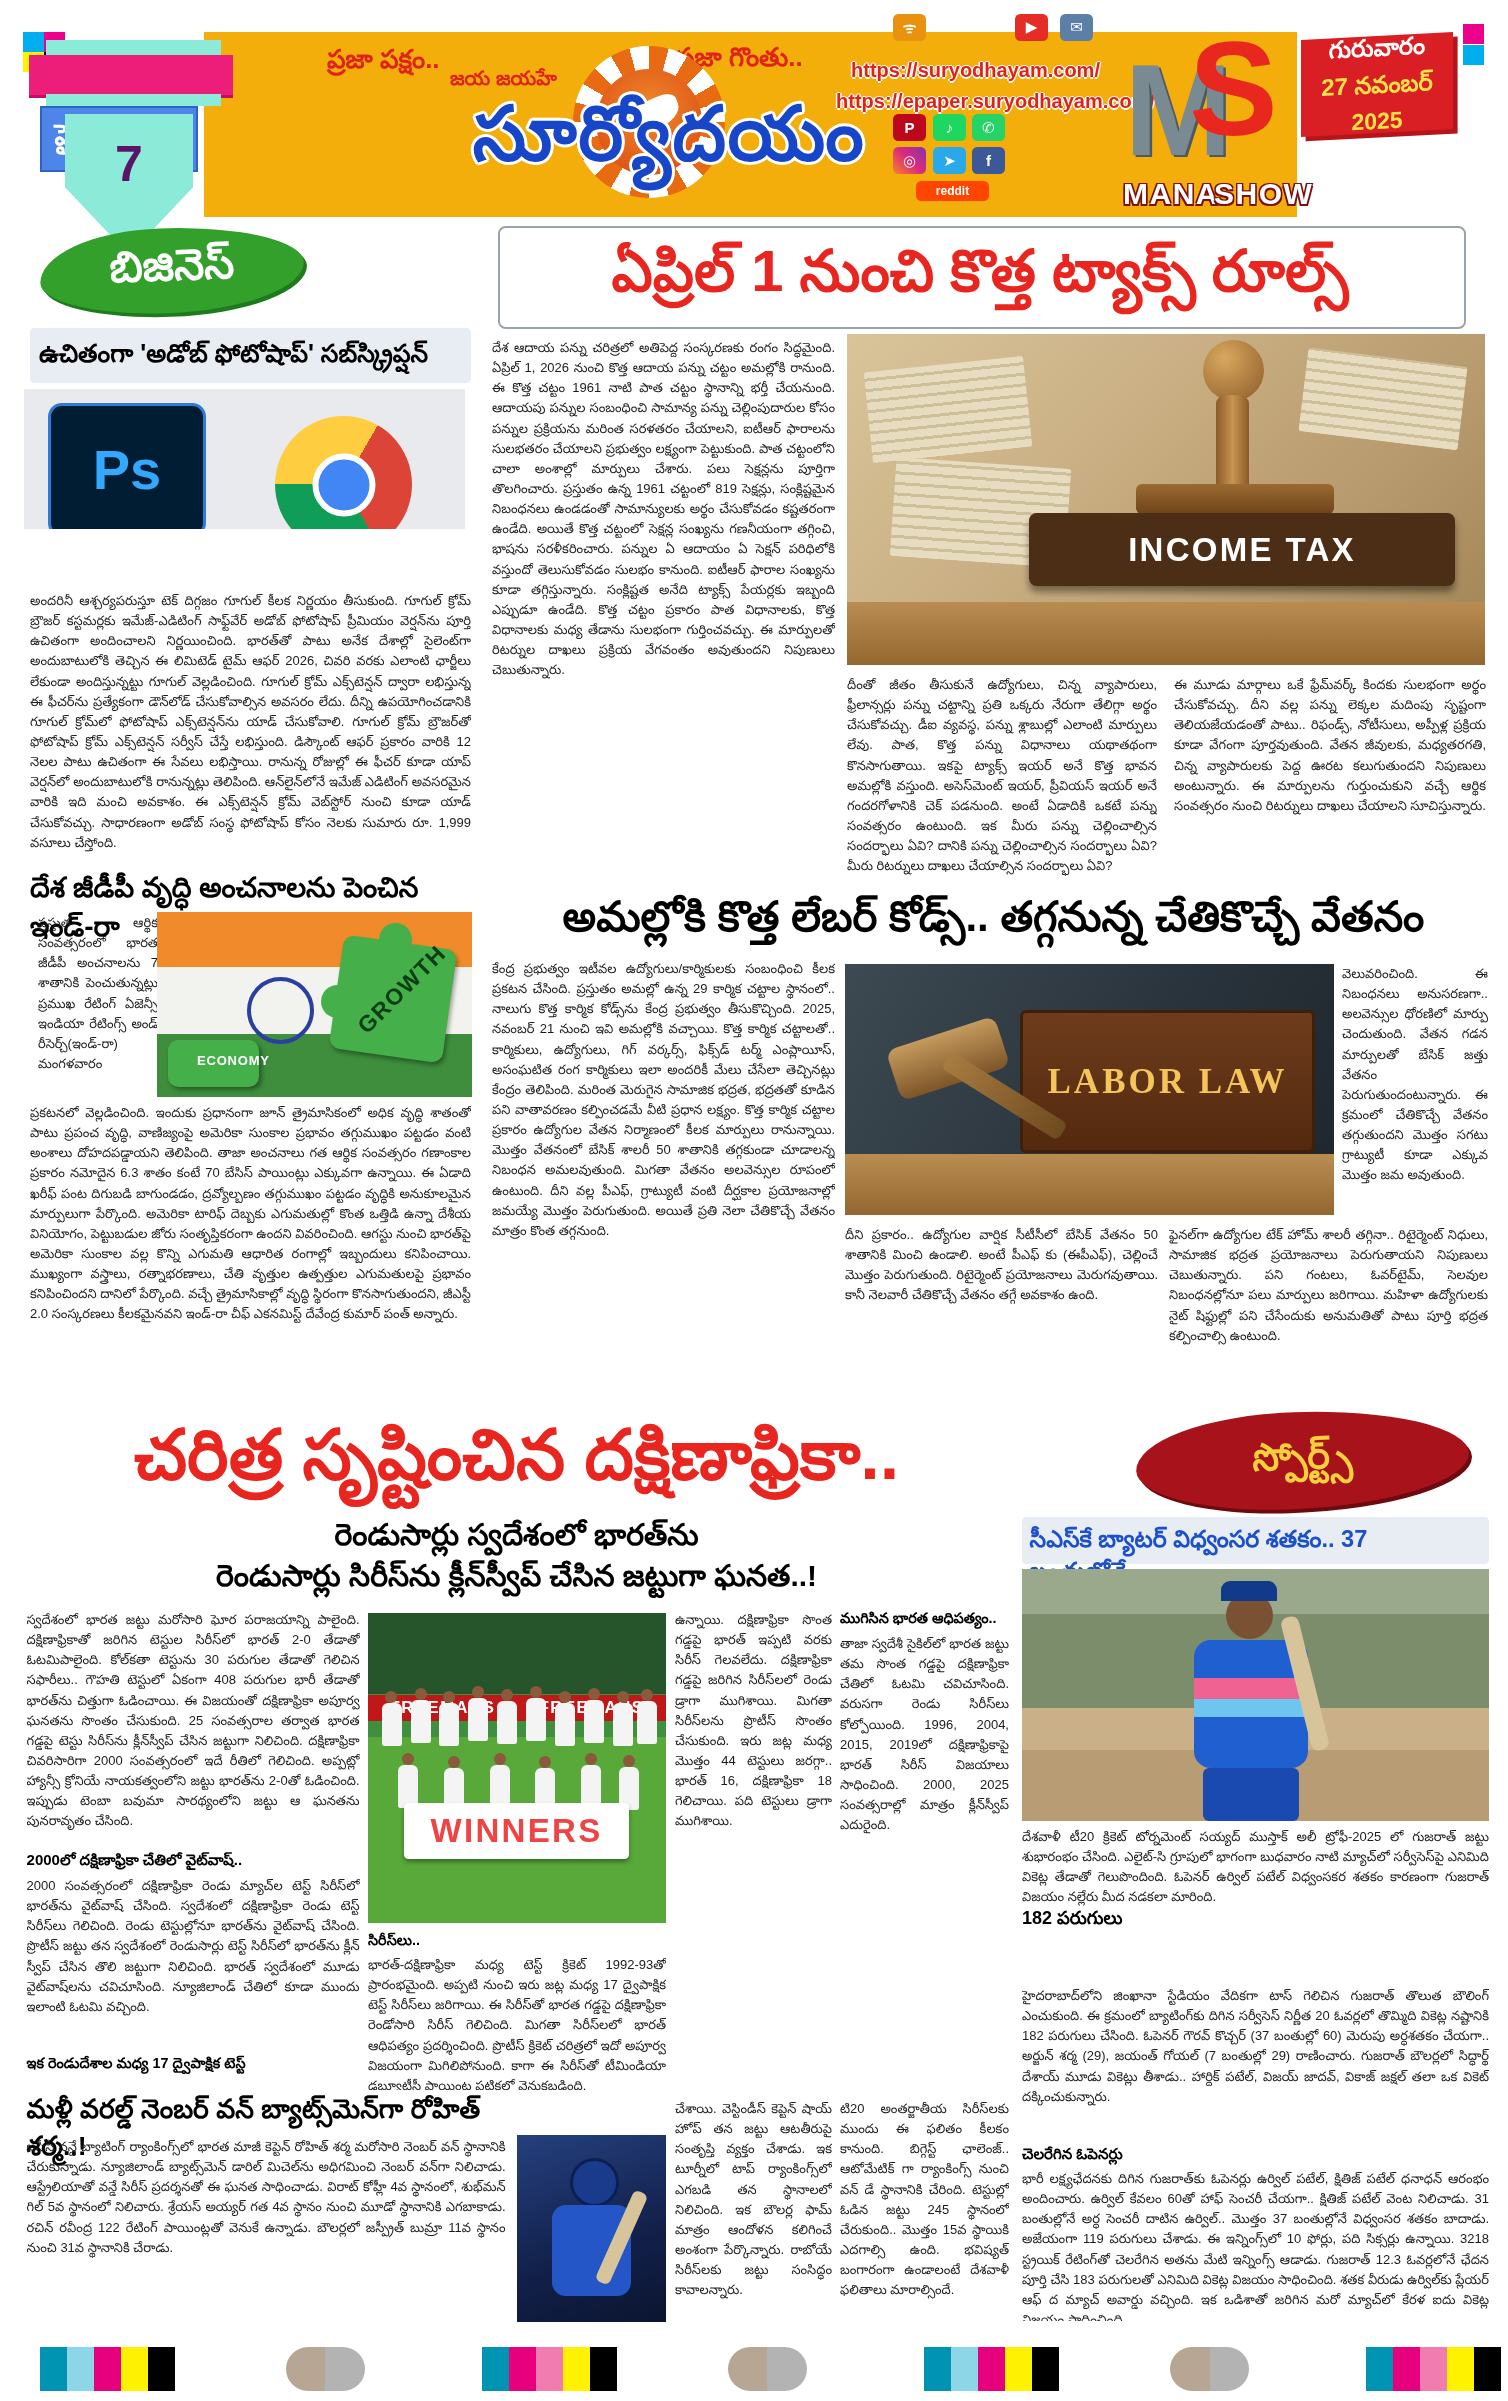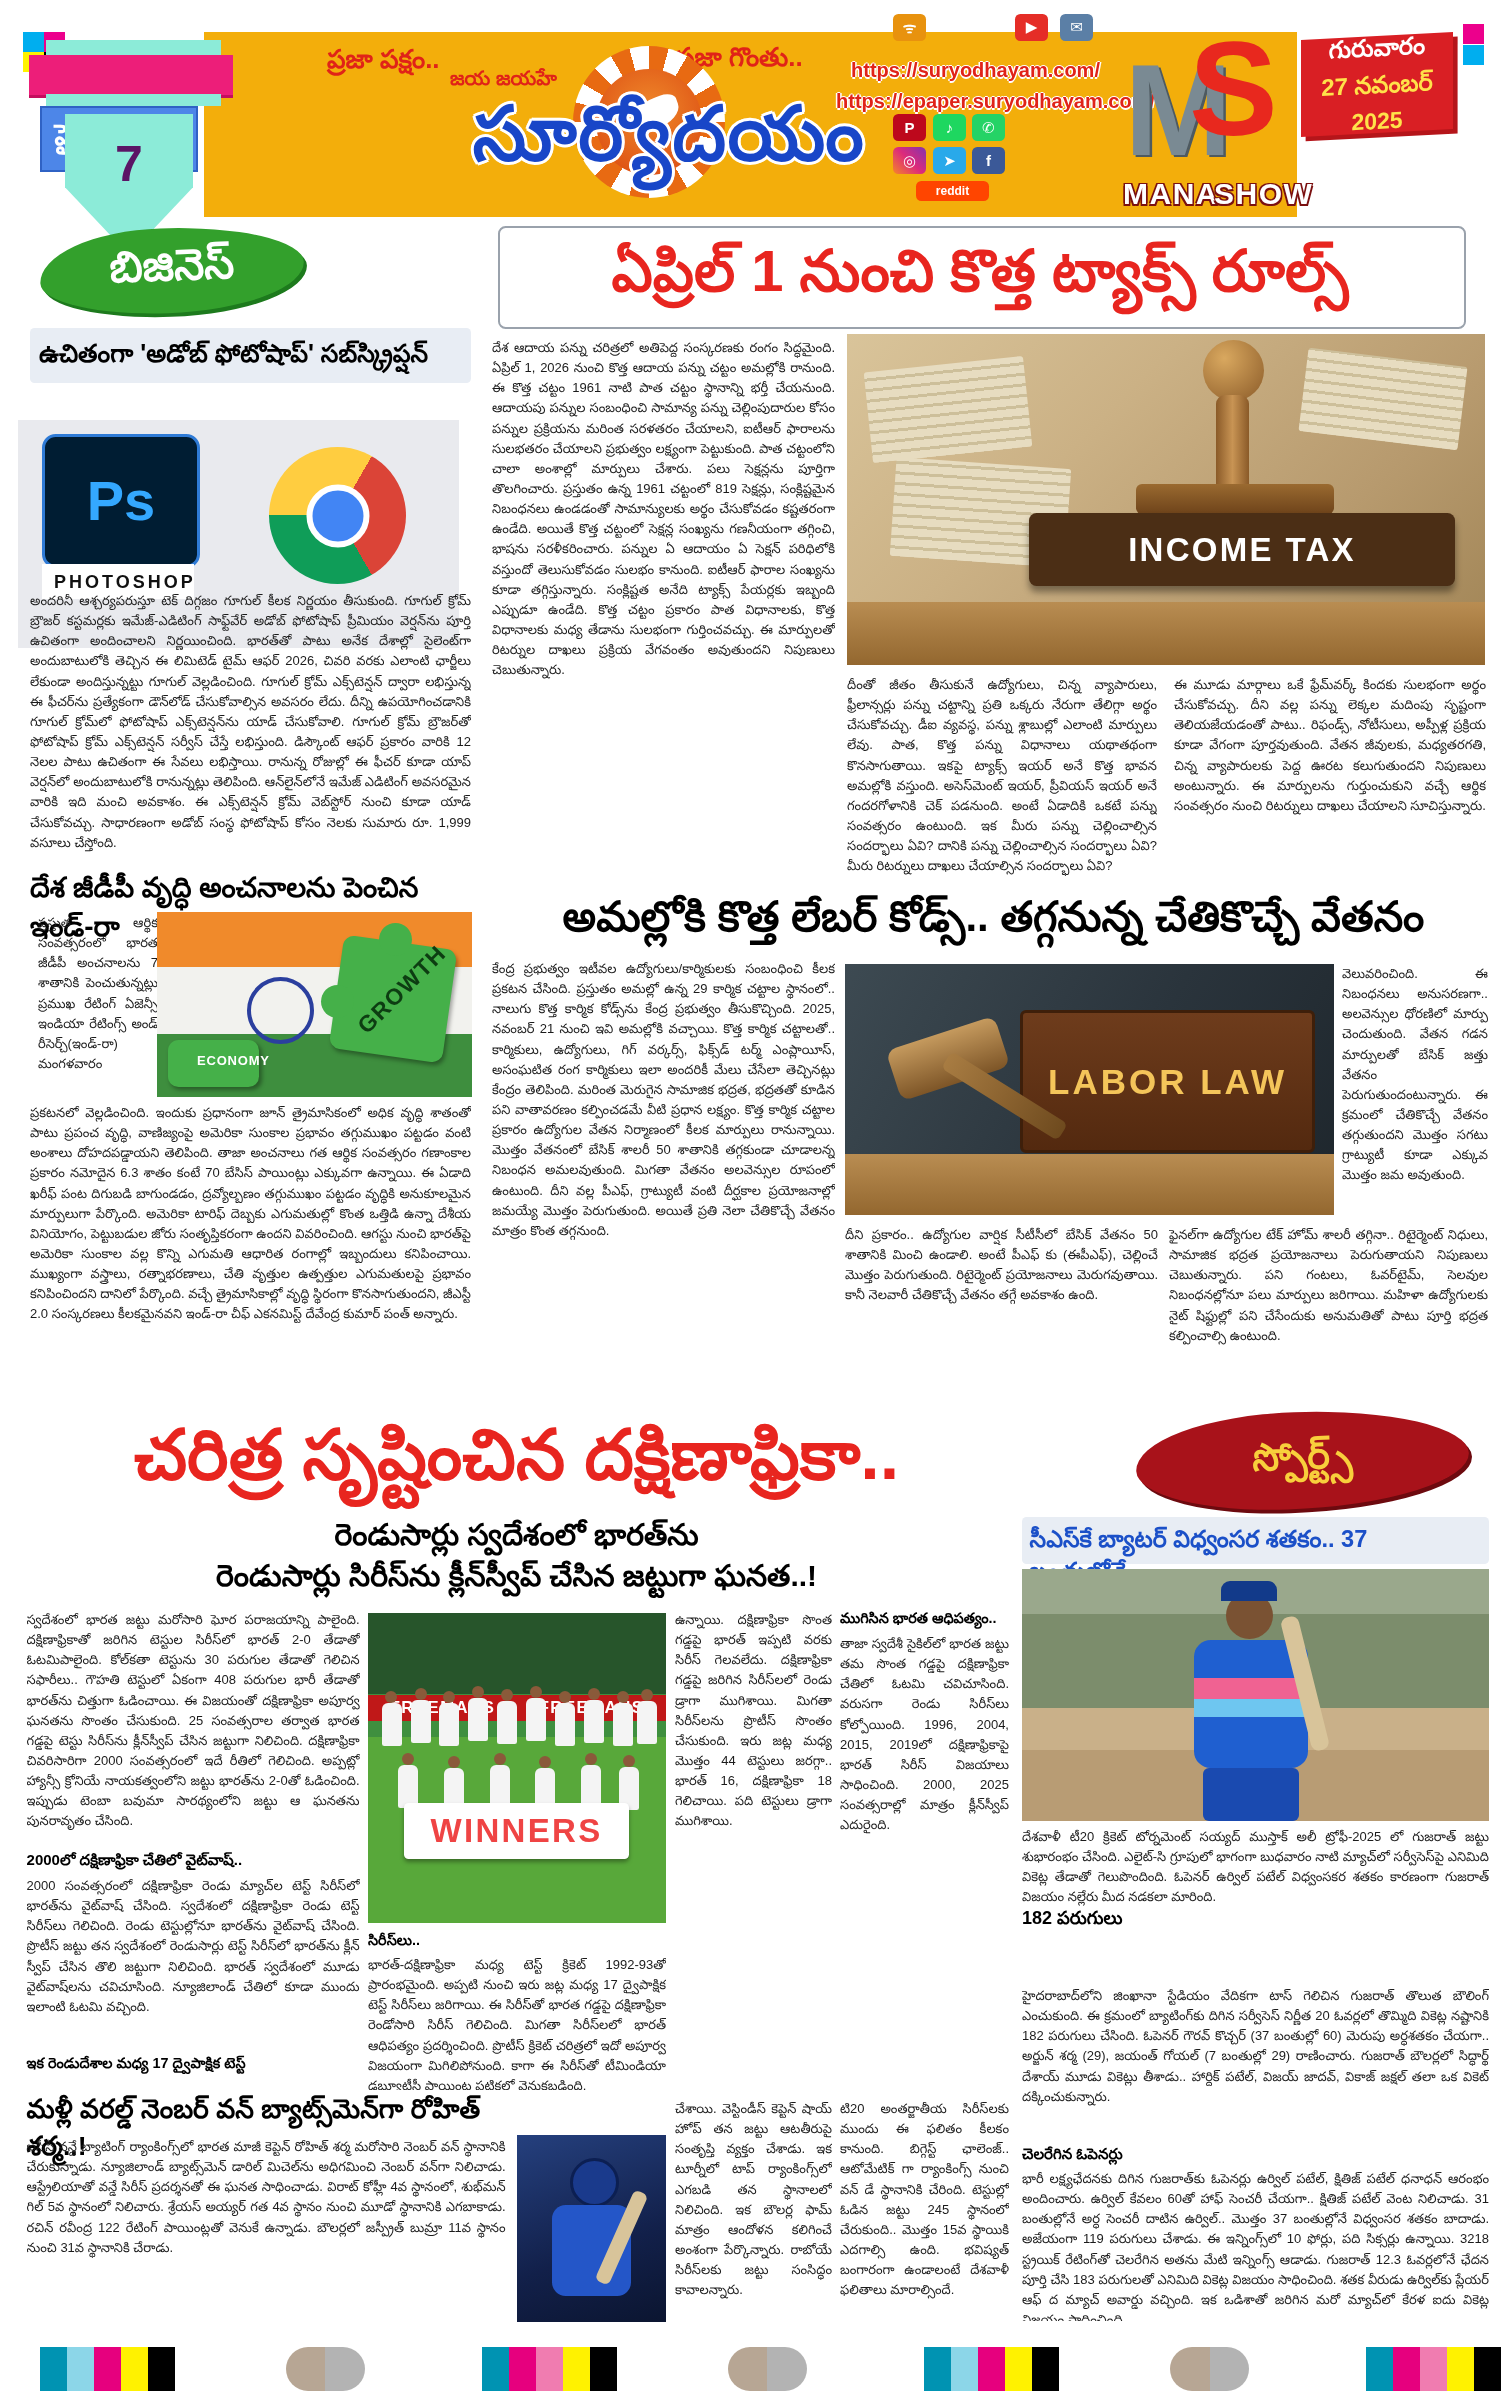--- a/index.html
+++ b/index.html
@@ -47,21 +47,21 @@
   .hl-border{border:2.3px solid #9aa2ac;border-radius:7.6px;}
 
   
   .ph{overflow:hidden;position:absolute;}
   .incometax-bg{background:linear-gradient(135deg,#d9c49a 0%,#cbb185 35%,#b79a6e 70%,#a08455 100%);}
   .money-stack{position:absolute;background:repeating-linear-gradient(0deg,#e7dcc0 0 7.6px,#cdbf9a 7.6px 10.6px);border-radius:3px;}
   .stamp-base{position:absolute;background:#4B2E15;border-radius:7.6px;display:flex;align-items:center;justify-content:center;
     color:#fff;font-weight:bold;font-size:33px;letter-spacing:2.3px;box-shadow:0 6px 7.6px rgba(0,0,0,.4);}
   .stamp-neck{position:absolute;background:linear-gradient(90deg,#8a5a28,#c89454,#8a5a28);border-radius:9px;}
   .stamp-knob{position:absolute;background:radial-gradient(circle at 35% 30%,#d9a85f,#8a5a28);border-radius:50%;}
-  .laborlaw-bg{background:linear-gradient(120deg,#3d4a52 0%,#2a343c 55%,#1e262c 100%);}
+  .laborlaw-bg{background:linear-gradient(120deg,#3d4a52 0%,#2a343c 55%,#1e262c 100%);font-family:Liberation Serif, serif;}
   .book{position:absolute;background:linear-gradient(180deg,#6e3c1c,#53290f);border-radius:6px;
     display:flex;align-items:center;justify-content:center;color:#F4C55A;font-weight:bold;font-size:35px;letter-spacing:3px;border:3px solid #3e1f0a;}
   .gavel-head{position:absolute;background:linear-gradient(180deg,#c59a5e,#7d5527);border-radius:10.6px;transform:rotate(-18deg);}
   .gavel-handle{position:absolute;background:linear-gradient(90deg,#a87c42,#6e4a1e);border-radius:6px;transform:rotate(32deg);}
   .desk{position:absolute;background:linear-gradient(180deg,#b98d52,#93672f);}
   .flag-img{background:linear-gradient(180deg,#F08A2B 0 30%,#f2f2ee 30% 66%,#3E8E3E 66% 100%);}
   .chakra{position:absolute;border:4.6px solid #2b3f9e;border-radius:50%;}
   .puzzle{position:absolute;background:#45B049;border-radius:10.6px;box-shadow:2.3px 3px 4.6px rgba(0,0,0,.35);}
   .nub{position:absolute;background:#45B049;border-radius:50%;}
   .winners-bg{background:linear-gradient(180deg,#27552b 0 26%,#3f8f3f 26% 40%,#58A83A 40% 100%);}
@@ -161,21 +161,21 @@
   <div class="abs brush-green" style="left:40px;top:228px;width:264px;height:85px;">
     <span>బిజినెస్</span>
   </div>
 
   <div class="abs hl-border" style="left:498px;top:226px;width:964px;height:99px;"></div>
   <div class="abs headline-red" style="left:509px;top:237px;width:942px;font-size:58px;">ఏప్రిల్ 1 నుంచి కొత్త ట్యాక్స్ రూల్స్</div>
 
   <div class="abs hl-box" style="left:30px;top:328px;width:441px;height:55px;">
     <div class="headline-black" style="font-size:25px;padding:10.6px 9px 0 9px;">ఉచితంగా 'అడోబ్ ఫోటోషాప్' సబ్‌స్క్రిప్షన్</div>
   </div>
-  <div class="abs ph ps-tile" style="left:18px;top:389px;width:441px;height:228px;margin-top:31px;">
+  <div class="abs ph ps-tile" style="left:24px;top:389px;width:441px;height:140px;">
     <div class="ps-logo" style="left:24px;top:13.7px;width:152px;height:128px;">
       <span>Ps</span>
     </div>
     <div class="abs" style="left:24px;top:144px;width:152px;height:35px;background:#fff;"></div>
     <div class="ps-caption" style="left:36px;top:152px;">PHOTOSHOP</div>
     <div class="chrome" style="left:251px;top:27px;width:137px;height:137px;"></div>
   </div>
   <div class="abs body-text" style="left:30px;top:591px;width:441px;height:275px;">అందరినీ ఆశ్చర్యపరుస్తూ టెక్ దిగ్గజం గూగుల్ కీలక నిర్ణయం తీసుకుంది. గూగుల్ క్రోమ్ బ్రౌజర్ కస్టమర్లకు ఇమేజ్-ఎడిటింగ్ సాఫ్ట్‌వేర్ అడోబ్ ఫోటోషాప్ ప్రీమియం వెర్షన్‌ను పూర్తి ఉచితంగా అందించాలని నిర్ణయించింది. భారత్‌తో పాటు అనేక దేశాల్లో సైలెంట్‌గా అందుబాటులోకి తెచ్చిన ఈ లిమిటెడ్ టైమ్ ఆఫర్ 2026, చివరి వరకు ఎలాంటి ఛార్జీలు లేకుండా అందిస్తున్నట్టు గూగుల్ వెల్లడించింది. గూగుల్ క్రోమ్ ఎక్స్‌టెన్షన్ ద్వారా లభిస్తున్న ఈ ఫీచర్‌ను ప్రత్యేకంగా డౌన్‌లోడ్ చేసుకోవాల్సిన అవసరం లేదు. దీన్ని ఉపయోగించడానికి గూగుల్ క్రోమ్‌లో ఫోటోషాప్ ఎక్స్‌టెన్షన్‌ను యాడ్ చేసుకోవాలి. గూగుల్ క్రోమ్ బ్రౌజర్‌తో ఫోటోషాప్ క్రోమ్ ఎక్స్‌టెన్షన్ సర్వీస్ చేస్తే లభిస్తుంది. డిస్కౌంట్ ఆఫర్ ప్రకారం వారికి 12 నెలల పాటు ఉచితంగా ఈ సేవలు లభిస్తాయి. రానున్న రోజుల్లో ఈ ఫీచర్ కూడా యాప్ వెర్షన్‌లో అందుబాటులోకి రానున్నట్లు తెలిపింది. ఆన్‌లైన్‌లోనే ఇమేజ్ ఎడిటింగ్ అవసరమైన వారికి ఇది మంచి అవకాశం. ఈ ఎక్స్‌టెన్షన్ క్రోమ్ వెబ్‌స్టోర్ నుంచి కూడా యాడ్ చేసుకోవచ్చు. సాధారణంగా అడోబ్ సంస్థ ఫోటోషాప్ కోసం నెలకు సుమారు రూ. 1,999 వసూలు చేస్తోంది.</div>
 
   <div class="abs headline-black" style="left:30px;top:872px;width:441px;font-size:28px;">దేశ జీడీపీ వృద్ధి అంచనాలను పెంచిన ఇండ్-రా</div>

